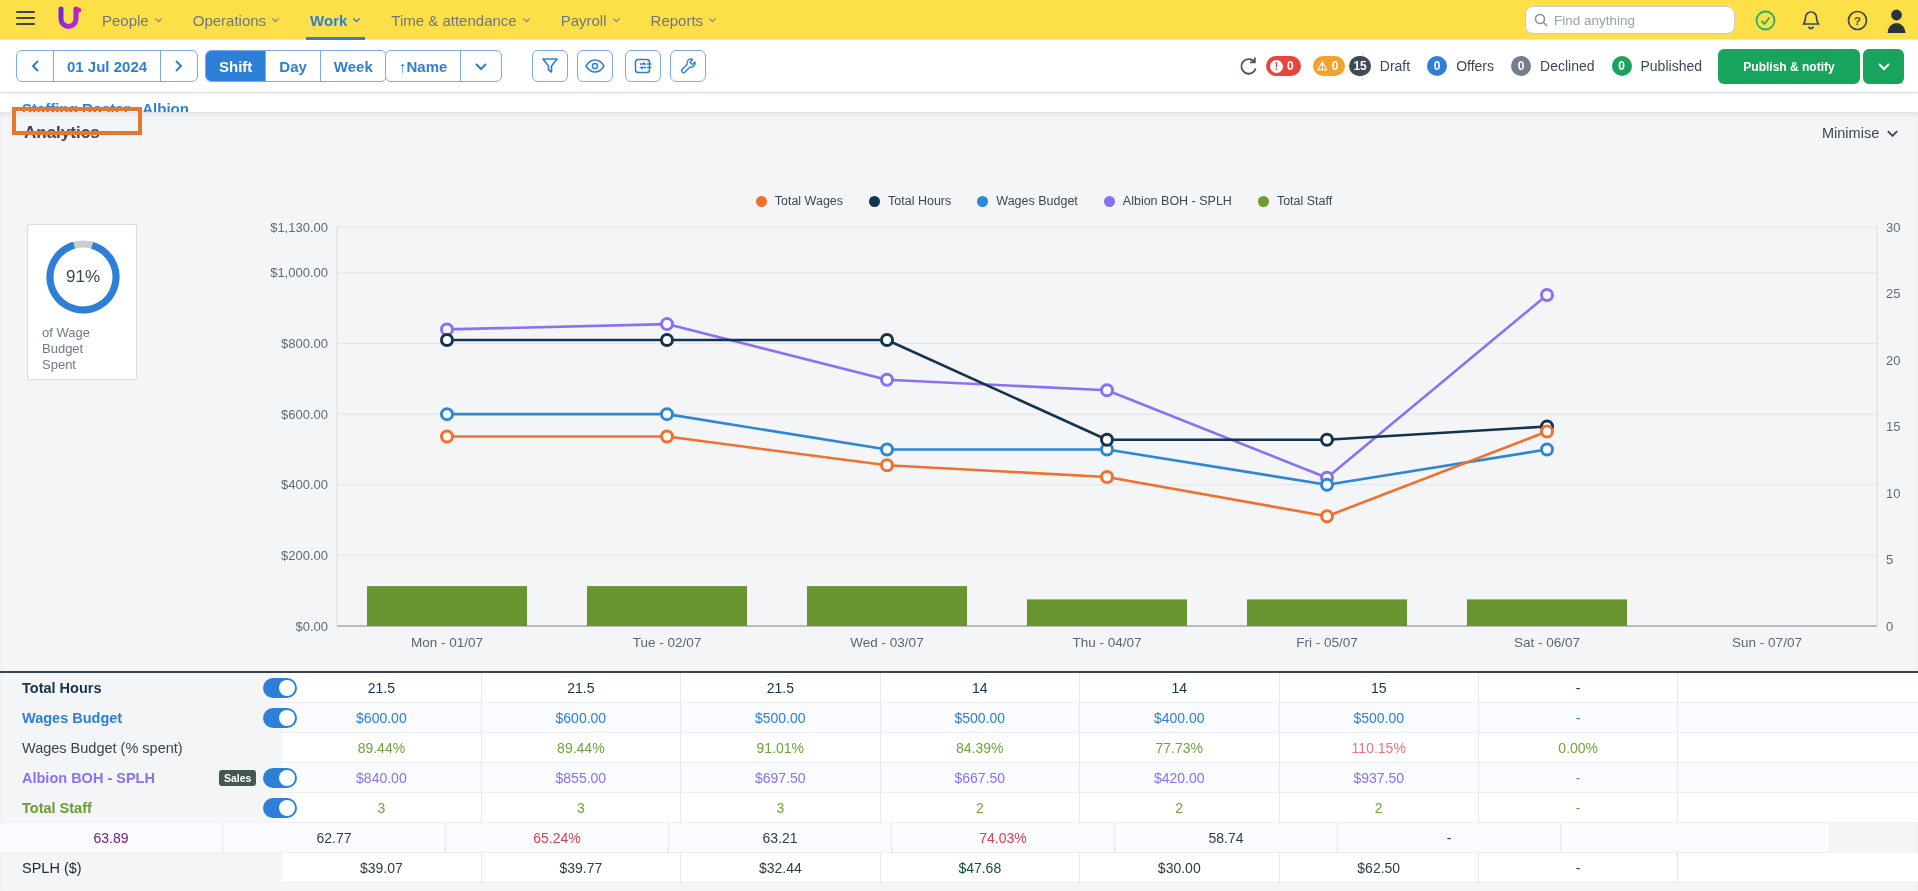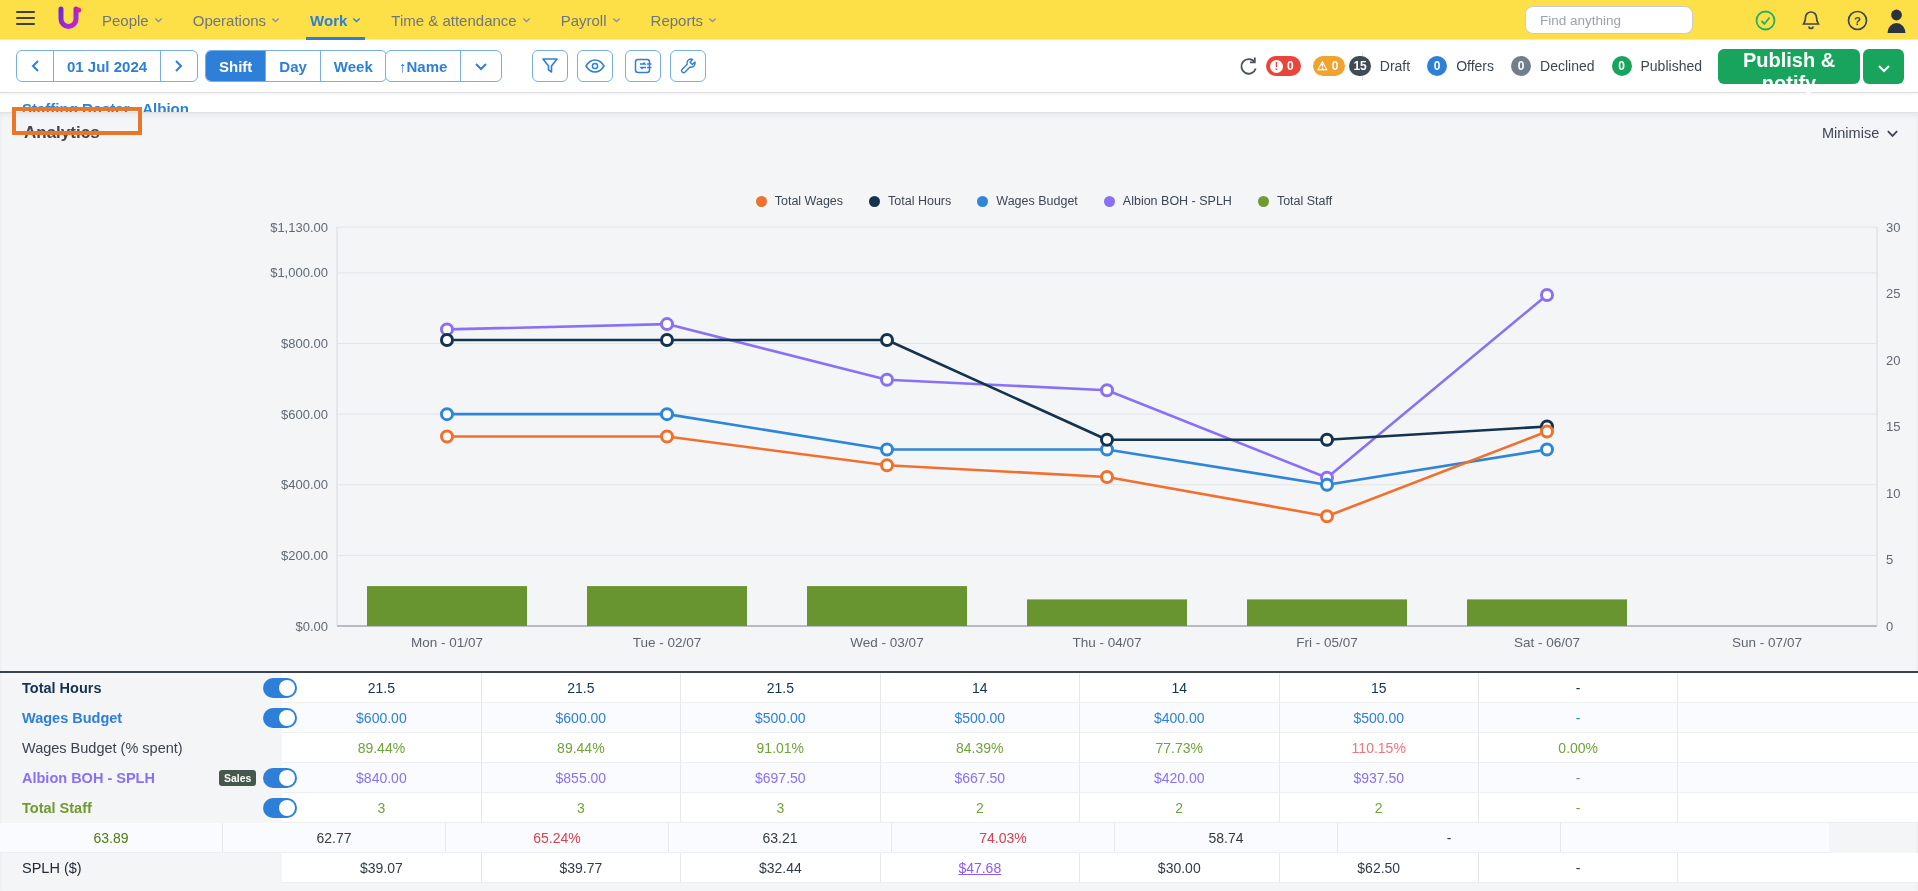--- a/index.html
+++ b/index.html
@@ -10,21 +10,21 @@
   .topnav { position:absolute; top:0; left:0; width:100%; height:40px; background:#fde047;
             border-bottom:1px solid #e7e9ec; display:flex; align-items:center; z-index:5; }
   .burger { position:absolute; left:16px; top:11px; width:19px; height:16px; cursor:pointer; }
   .burger span { display:block; height:2.4px; background:#3a4149; margin-bottom:3.6px; border-radius:1px; }
   .logo { position:absolute; left:56px; top:5px; }
   .nav-items { position:absolute; left:102px; top:0; height:40px; display:flex; align-items:center; gap:30px; }
   .nav-item { position:relative; display:flex; align-items:center; gap:5px; height:40px;
               font-size:15px; color:#6e7681; cursor:pointer; white-space:nowrap; }
   .nav-item.active { color:#2e7fd7; font-weight:600; }
   .nav-item.active::after { content:""; position:absolute; left:-4px; right:-4px; bottom:0; height:3px; background:#2e7fd7; }
-  .searchbox { position:absolute; left:1525px; top:6px; width:168px; height:28px; border:1px solid #c7ccd3;
+  .searchbox { position:absolute; left:1525px; top:6px; width:210px; height:28px; border:1px solid #c7ccd3;
                border-radius:8px; background:#fff; display:flex; align-items:center; padding:0 8px; gap:6px; }
   .searchbox input { border:none; outline:none; width:160px; font-size:13.5px; color:#3c4653; background:transparent; font-family:inherit; }
   .searchbox input::placeholder { color:#9aa2ac; }
   .navicon { position:absolute; top:10px; cursor:pointer; }
 
   
   .toolbar { position:absolute; top:40px; left:0; width:100%; height:52px; background:#fff;
              box-shadow:0 1px 0 #dcdee1, 0 2px 3px rgba(0,0,0,.06); z-index:4; }
   .seg-group { position:absolute; top:10px; display:flex; border:1px solid #79aee4; border-radius:6px;
                overflow:hidden; background:#fff; height:32px; }
@@ -34,21 +34,21 @@
   .seg.active { background:#2e7fd7; color:#fff; }
   .icon-btn { position:absolute; top:10px; width:36px; height:32px; border:1px solid #79aee4; border-radius:6px;
               background:#fff; display:flex; align-items:center; justify-content:center; cursor:pointer; }
   .tb-right { position:absolute; right:208px; top:10px; height:32px; display:flex; align-items:center; gap:9px; }
   .count-badge { display:inline-flex; align-items:center; justify-content:center; min-width:20px; height:20px;
                  border-radius:10px; color:#fff; font-size:12px; font-weight:700; padding:0 4px; }
   .status-label { font-size:14px; color:#3d4752; margin-right:8px; }
   .alert-pill { display:inline-flex; align-items:center; gap:4px; height:20px; border-radius:10px; padding:0 7px 0 4px;
                 color:#fff; font-size:12px; font-weight:700; cursor:pointer; }
   .publish-btn { position:absolute; top:9px; height:35px; background:#18a45c; color:#fff; border:none;
-                 border-radius:6px; font-size:20px; font-weight:700; cursor:pointer; font-family:inherit; }
+                 border-radius:6px; font-size:12px; font-weight:700; cursor:pointer; font-family:inherit; }
   .vdivider { position:absolute; top:12px; width:1px; height:28px; background:#e2e4e7; }
 
   
   .main { position:absolute; top:92px; left:0; width:100%; height:799px; background:#fff; }
   .clipped-link { position:absolute; left:22px; top:8px; height:12px; overflow:hidden; font-size:15px;
                   font-weight:700; color:#2e7fd7; cursor:pointer; }
   .panel { position:absolute; top:20px; left:0; width:100%; height:779px; background:#f4f5f7;
            border-top:1px solid #e0e3e7; box-shadow:inset 0 3px 4px rgba(0,0,0,.05); }
 
   .hl-box { position:absolute; border:4px solid #e8772c; pointer-events:none; z-index:6; }
@@ -287,20 +287,32 @@
       <div class="hl-box" style="left:12px; top:-6px; width:130px; height:28px"></div>
       <div class="panel-title">Analytics</div>
       <div class="minimise">
         <span>Minimise</span>
         <svg width="13" height="9" viewBox="0 0 14 9">
             <polyline points="2,2 7,7 12,2" fill="none" stroke="#3d4653" stroke-width="2"></polyline>
           </svg>
       </div>
 
 
+      <div class="gauge-card">
+        <svg class="gauge-ring" width="80" height="80" viewBox="0 0 80 80">
+          <circle cx="40" cy="40" r="33" fill="none" stroke="#c9cdd2" stroke-width="7"></circle>
+          <circle cx="40" cy="40" r="33" fill="none" stroke="#2e7fd7" stroke-width="7" stroke-dasharray="188.7 207.3" transform="rotate(-73.8 40 40)"></circle>
+        </svg>
+        <div class="gauge-pct">91%</div>
+        <div class="gauge-cap">
+          <div>of Wage</div>
+          <div>Budget</div>
+          <div>Spent</div>
+        </div>
+      </div>
 
       <div class="legend" id="legend">
           <div class="legend-item">
             <span class="legend-dot" style="background:#f1702e"></span>
             <span>Total Wages</span>
           </div>
           <div class="legend-item">
             <span class="legend-dot" style="background:#14334e"></span>
             <span>Total Hours</span>
           </div>
@@ -450,37 +462,37 @@
             <div class="cell" style="color: rgb(111, 163, 60);">3</div>
             <div class="cell" style="color: rgb(111, 163, 60);">3</div>
             <div class="cell" style="color: rgb(111, 163, 60);">3</div>
             <div class="cell" style="color: rgb(111, 163, 60);">2</div>
             <div class="cell" style="color: rgb(111, 163, 60);">2</div>
             <div class="cell" style="color: rgb(111, 163, 60);">2</div>
             <div class="cell" style="color: rgb(111, 163, 60);">-</div>
             <div class="cell filler"></div>
           </div>
           <div class="an-row alt">
-            <div class="cell" style="color: #4d7c0f;">63.89</div>
+            <div class="cell" style="color: #701a75;">63.89</div>
             <div class="cell" style="color: rgb(50, 60, 70);">62.77</div>
             <div class="cell" style="color: rgb(216, 65, 78);">65.24%</div>
             <div class="cell" style="color: rgb(50, 60, 70);">63.21</div>
             <div class="cell" style="color: rgb(216, 65, 78);">74.03%</div>
             <div class="cell" style="color: rgb(50, 60, 70);">58.74</div>
             <div class="cell" style="color: rgb(50, 60, 70);">-</div>
             <div class="cell filler"></div>
           </div>
           <div class="an-row">
             <div class="label-cell">
               <span style="color:#222c36;font-weight:400">SPLH ($)</span>
             </div>
             <div class="cell" style="color: rgb(50, 60, 70);">$39.07</div>
             <div class="cell" style="color: rgb(50, 60, 70);">$39.77</div>
             <div class="cell" style="color: rgb(50, 60, 70);">$32.44</div>
-            <div class="cell" style="color: #8b5cf6; text-decoration: underline;">$47.68</div>
+            <div class="cell" style="color: #14532d;">$47.68</div>
             <div class="cell" style="color: rgb(50, 60, 70);">$30.00</div>
             <div class="cell" style="color: rgb(50, 60, 70);">$62.50</div>
             <div class="cell" style="color: rgb(50, 60, 70);">-</div>
             <div class="cell filler"></div>
           </div>
         </div>
     </div>
   </div>
 </div>
 

